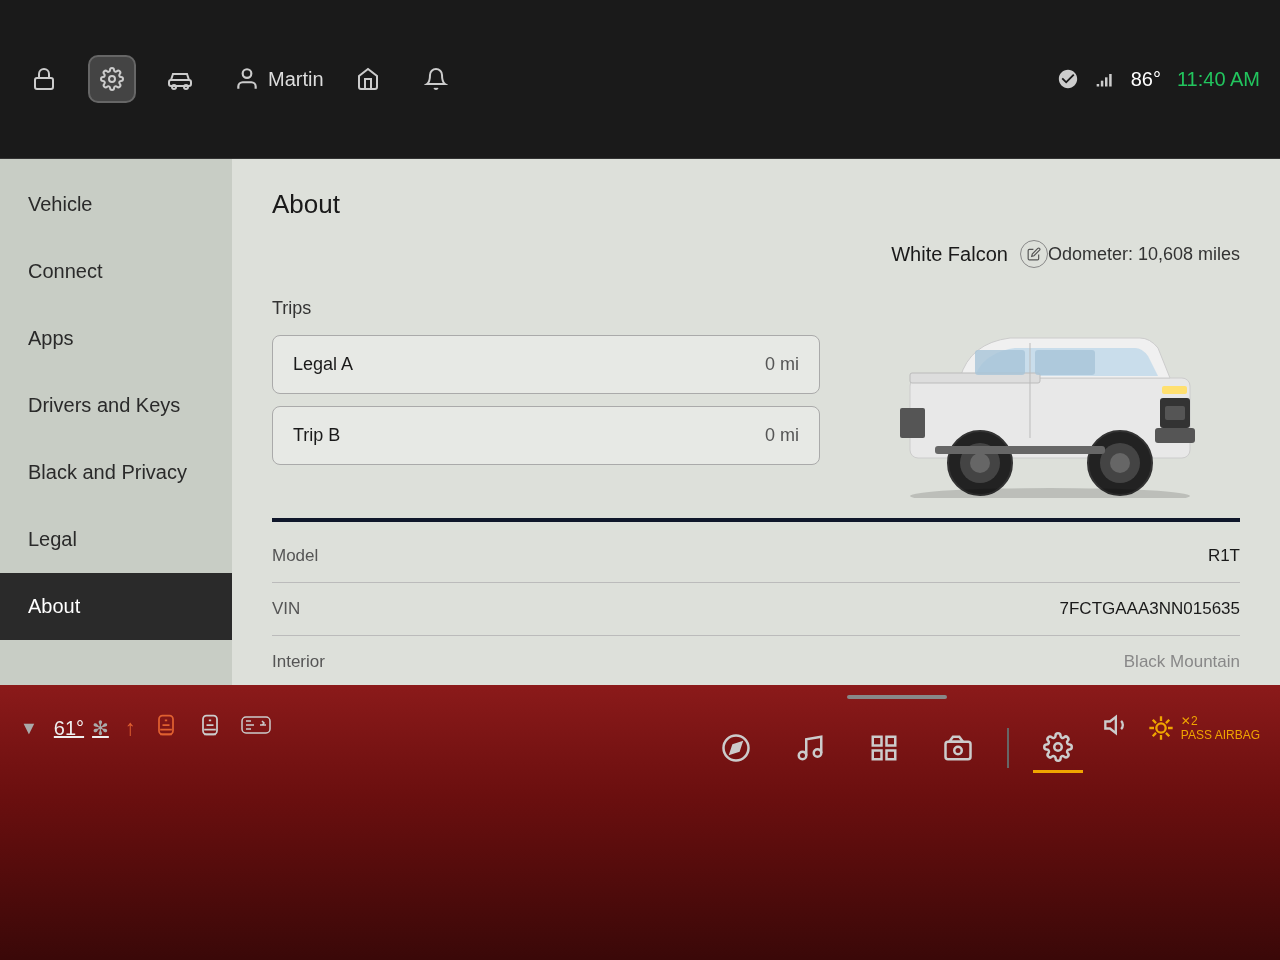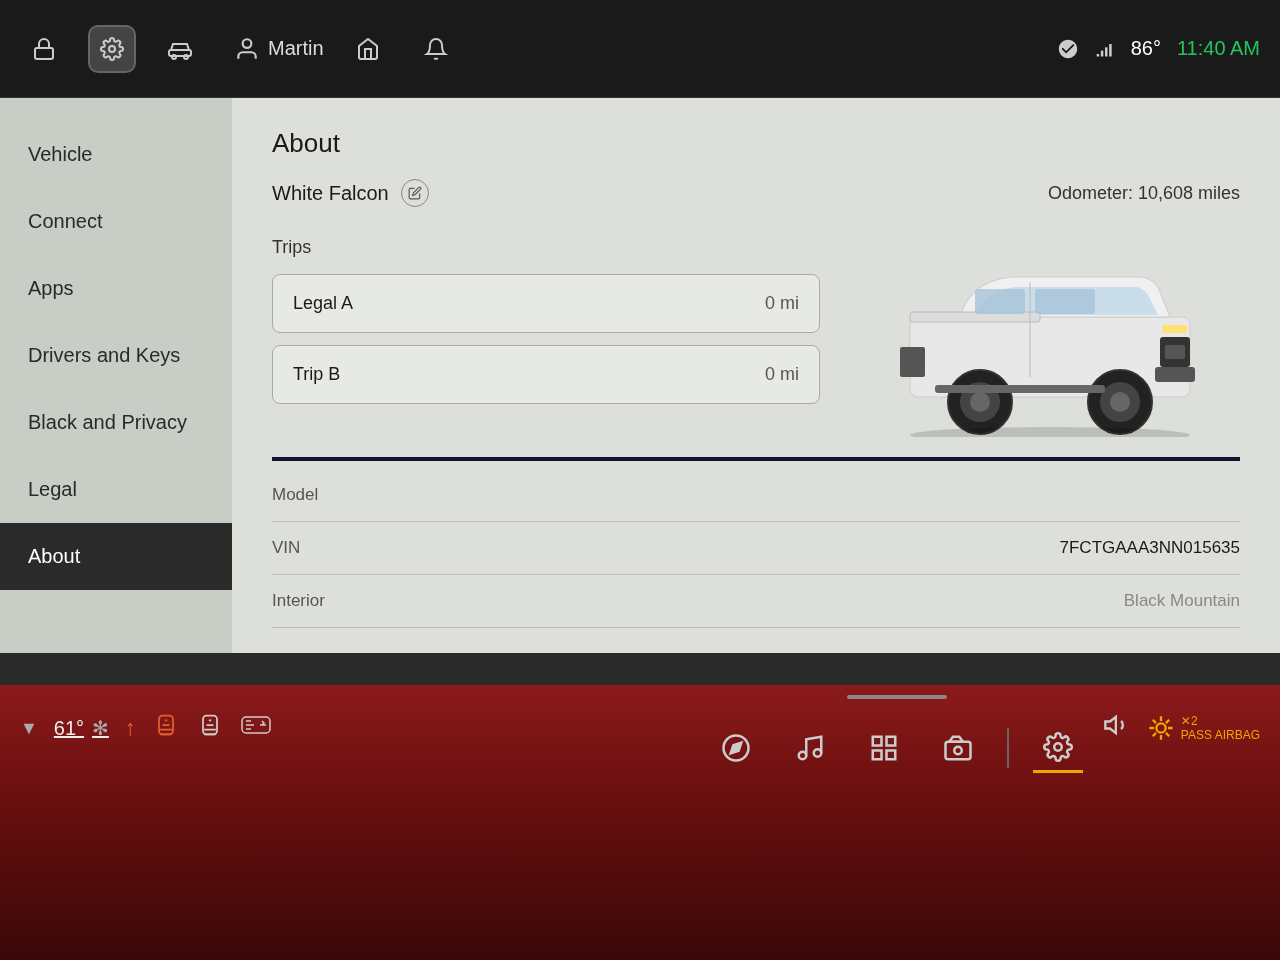--- a/index.html
+++ b/index.html
@@ -9,21 +9,21 @@
       height: 960px;
       background: #2a2a2a;
       font-family: -apple-system, 'Helvetica Neue', Arial, sans-serif;
       overflow: hidden;
       position: relative;
     }
 
     
     .top-bar {
       background: #1a1a1a;
-      height: 98px;
+      height: 159px;
       display: flex;
       align-items: center;
       padding: 0 20px;
       gap: 20px;
       border-bottom: 1px solid #333;
     }
 
     .top-bar-icon {
       width: 48px;
       height: 48px;
@@ -69,21 +69,21 @@
     .main-layout {
       display: flex;
       height: 555px;
       background: #d8ddd5;
     }
 
     
     .sidebar {
       width: 232px;
       background: #c8cdc5;
-      padding-top: 23px;
+      padding-top: 12px;
       flex-shrink: 0;
     }
 
     .sidebar-item {
       padding: 22px 28px;
       font-size: 20px;
       color: #2a2a2a;
       cursor: pointer;
       font-weight: 400;
     }
@@ -105,21 +105,21 @@
 
     .page-title {
       font-size: 26px;
       color: #1a1a1a;
       font-weight: 500;
       margin-bottom: 20px;
     }
 
     .vehicle-header {
       display: flex;
-      justify-content: space-between;
+      justify-content: flex-end;
       align-items: center;
       margin-bottom: 30px;
     }
 
     .vehicle-name-row {
       display: flex;
       align-items: center;
       gap: 12px;
     }
 
@@ -465,20 +465,21 @@
 
           <ellipse cx="170" cy="198" rx="140" ry="8" fill="rgba(0,0,0,0.15)"></ellipse>
         </svg>
       </div>
     </div>
 
     <div class="info-section">
       <div class="info-row">
         <span class="info-label">Model</span>
         <div style="flex:1; text-align:right;">
+          <div class="info-value">R1T</div>
         </div>
       </div>
       <div class="info-row">
         <span class="info-label">VIN</span>
         <span class="info-value">7FCTGAAA3NN015635</span>
       </div>
       <div class="info-row">
         <span class="info-label">Interior</span>
         <span class="info-value dimmed">Black Mountain</span>
       </div>

